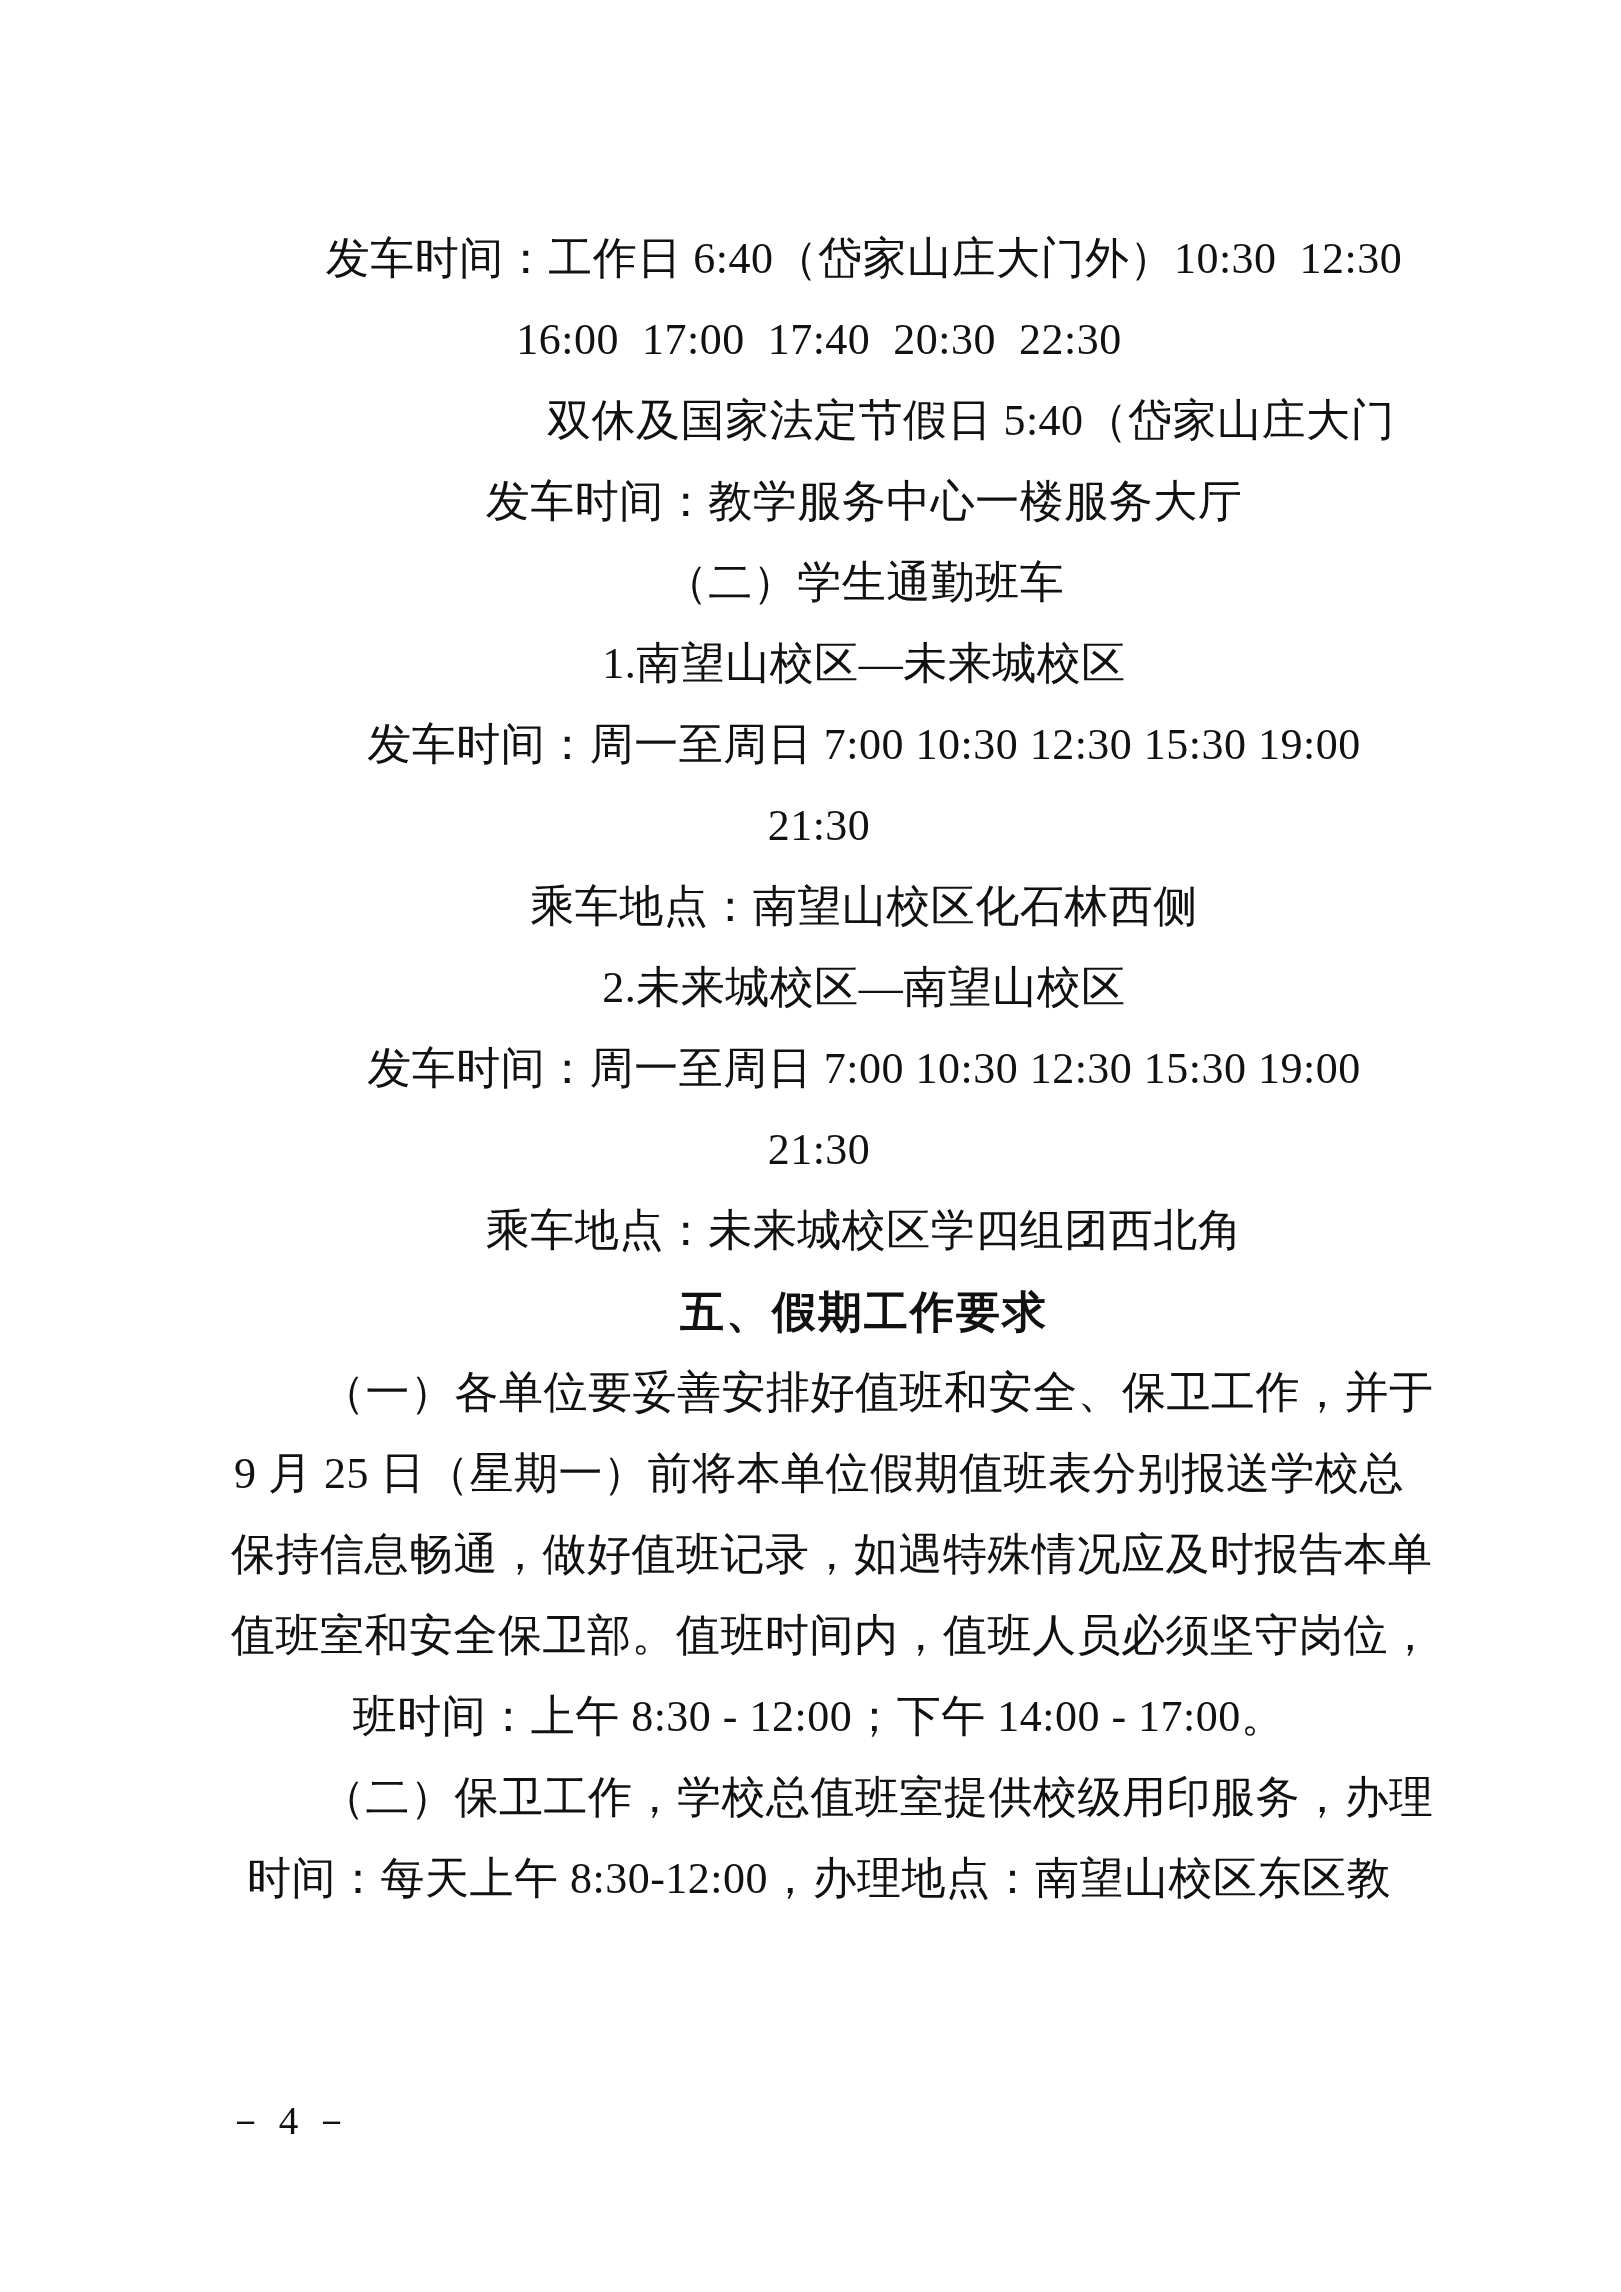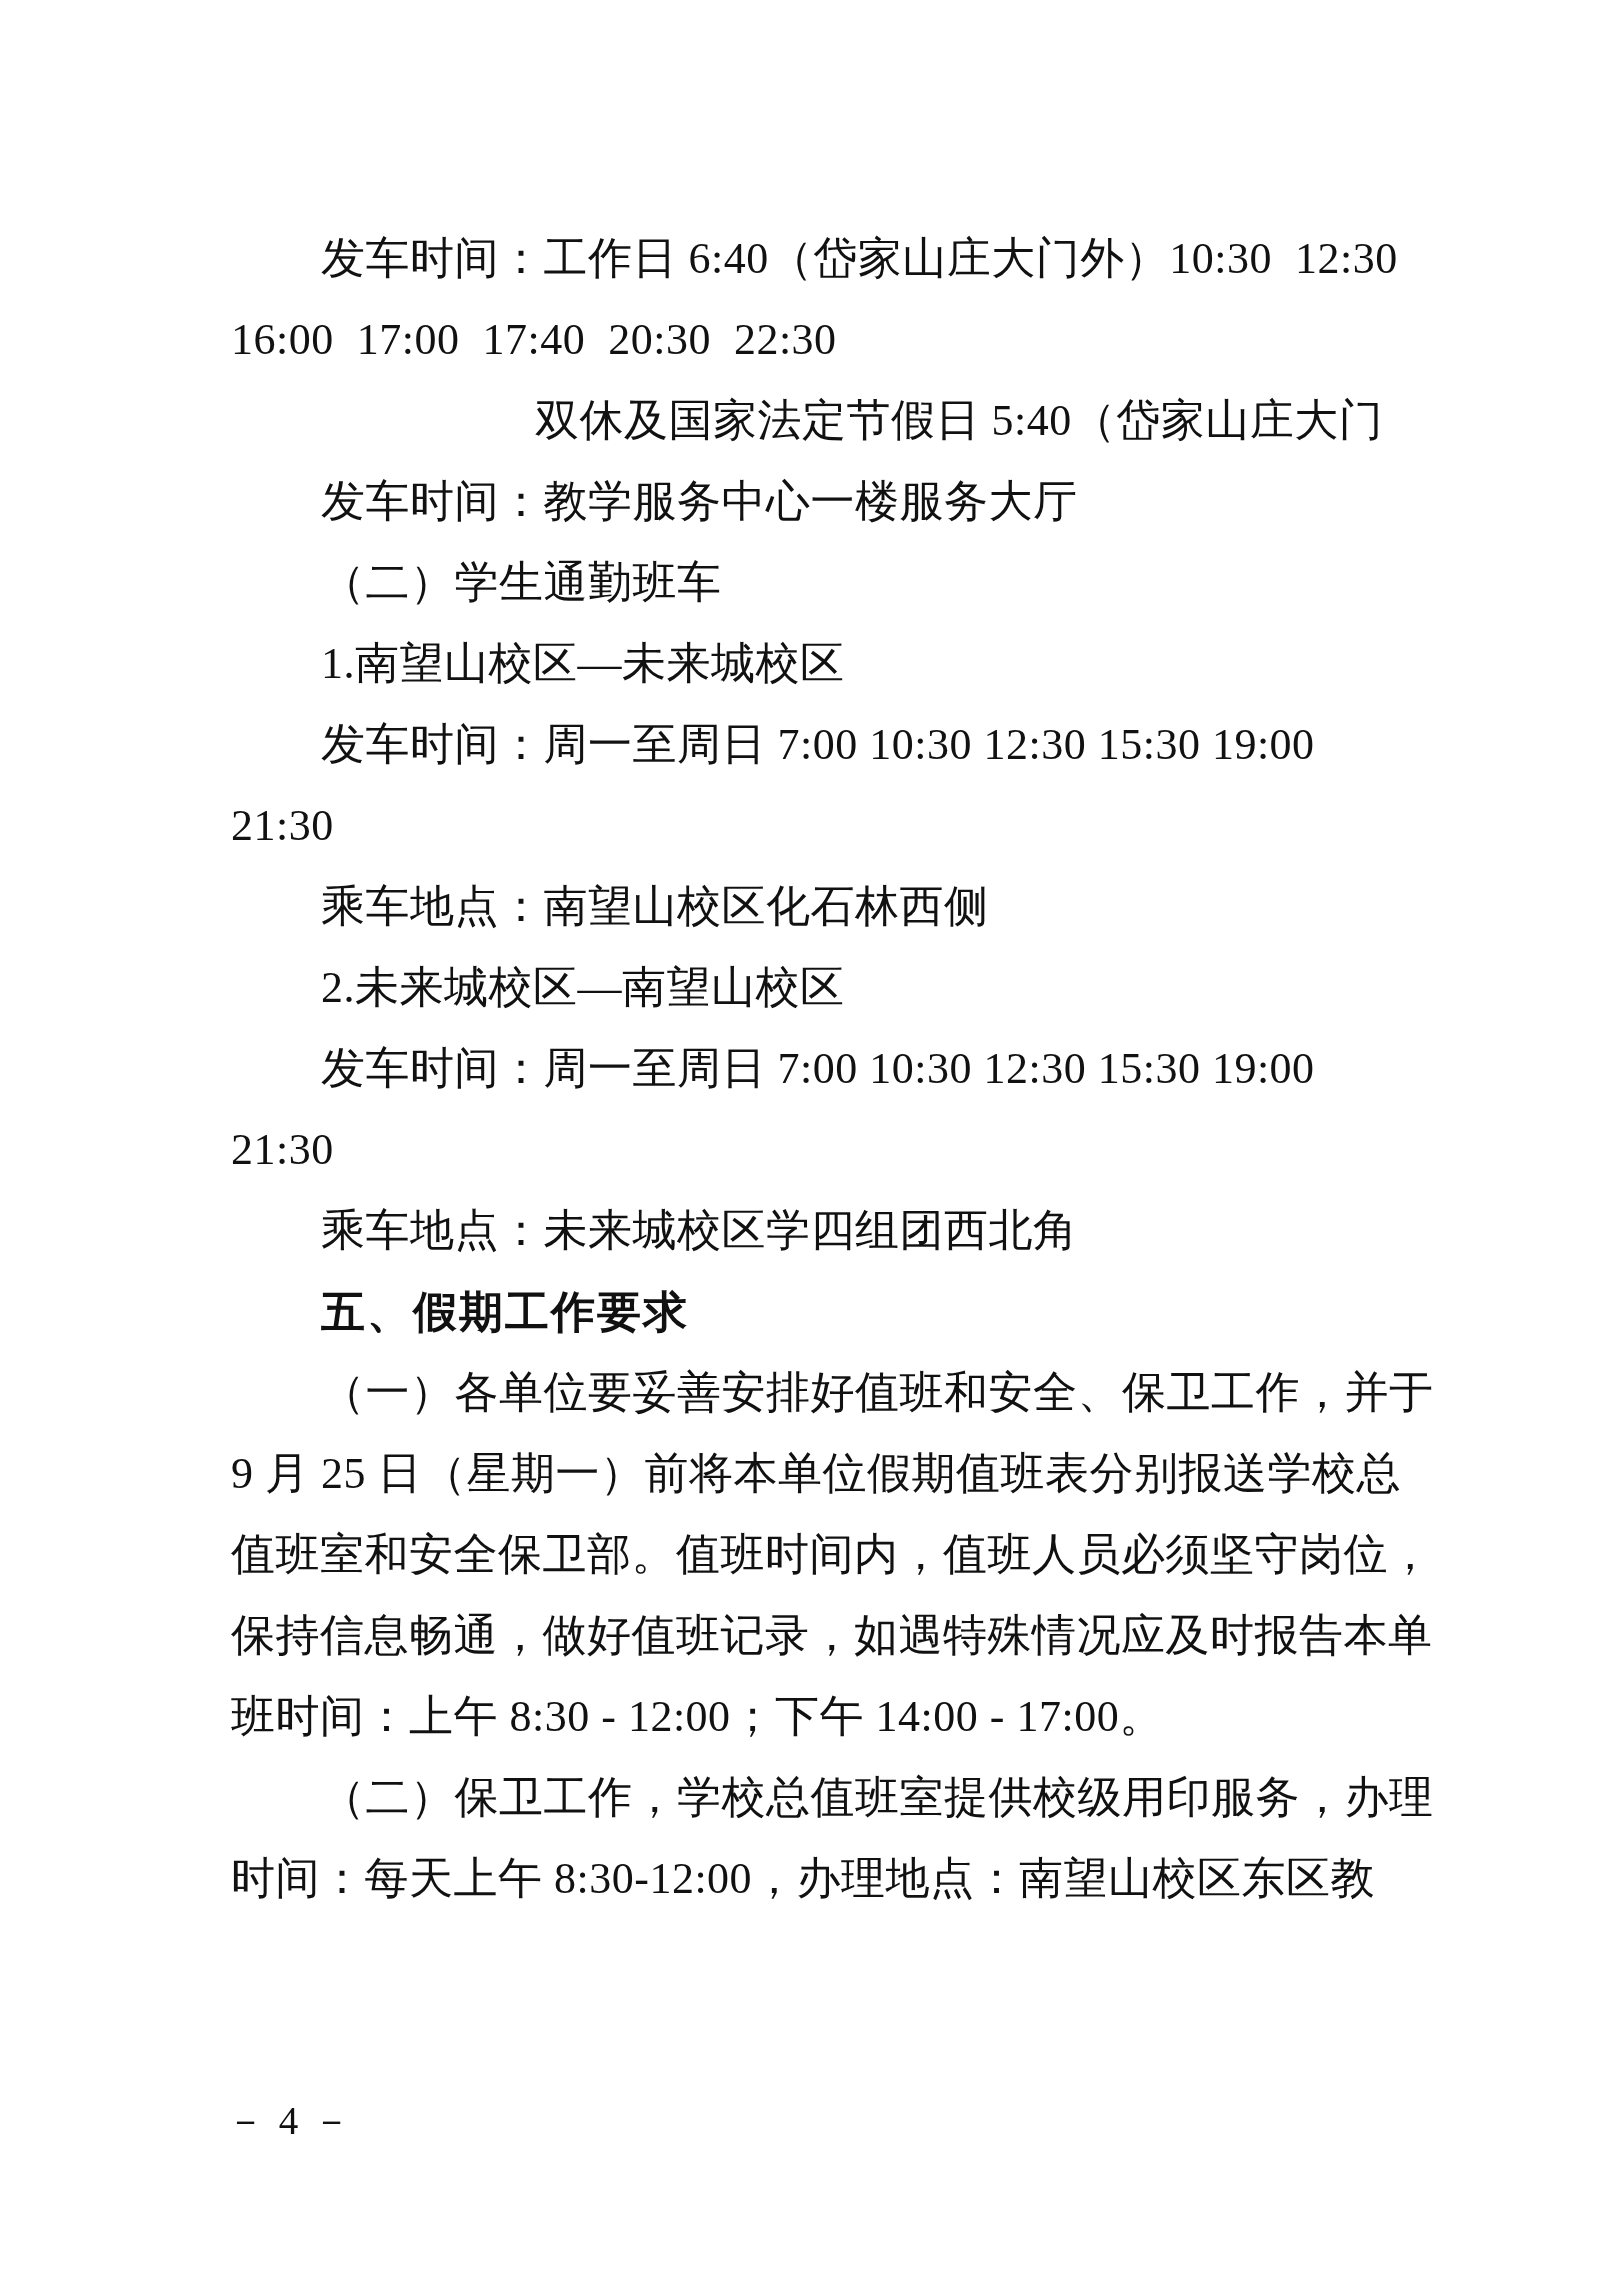--- a/index.html
+++ b/index.html
@@ -8,20 +8,21 @@
     background: #ffffff;
   }
   .page {
     position: relative;
     width: 1621px;
     height: 2293px;
     background: #ffffff;
     color: #111111;
     font-family: "Liberation Serif", serif;
     overflow: hidden;
+    text-align: center;
   }
   .content {
     position: absolute;
     left: 231px;
     top: 218px;
     width: 1176px;
   }
   .ln {
     height: 81px;
     line-height: 81px;
@@ -59,22 +60,22 @@
     <div class="ln ind2">发车时间：周一至周日 7:00 10:30 12:30 15:30 19:00</div>
     <div class="ln">21:30</div>
     <div class="ln ind2">乘车地点：南望山校区化石林西侧</div>
     <div class="ln ind2">2.未来城校区—南望山校区</div>
     <div class="ln ind2">发车时间：周一至周日 7:00 10:30 12:30 15:30 19:00</div>
     <div class="ln">21:30</div>
     <div class="ln ind2">乘车地点：未来城校区学四组团西北角</div>
     <div class="ln ind2 bold-heading">五、假期工作要求</div>
     <div class="ln ind2">（一）各单位要妥善安排好值班和安全、保卫工作，并于</div>
     <div class="ln">9 月 25 日（星期一）前将本单位假期值班表分别报送学校总</div>
+    <div class="ln">保持信息畅通，做好值班记录，如遇特殊情况应及时报告本单</div>
     <div class="ln">值班室和安全保卫部。值班时间内，值班人员必须坚守岗位，</div>
-    <div class="ln">保持信息畅通，做好值班记录，如遇特殊情况应及时报告本单</div>
     <div class="ln">班时间：上午 8:30 - 12:00；下午 14:00 - 17:00。</div>
     <div class="ln ind2">（二）保卫工作，学校总值班室提供校级用印服务，办理</div>
     <div class="ln">时间：每天上午 8:30-12:00，办理地点：南望山校区东区教</div>
   </div>
 
   <div class="footer">－ 4 －</div>
 </div>
 
 
 </body></html>

